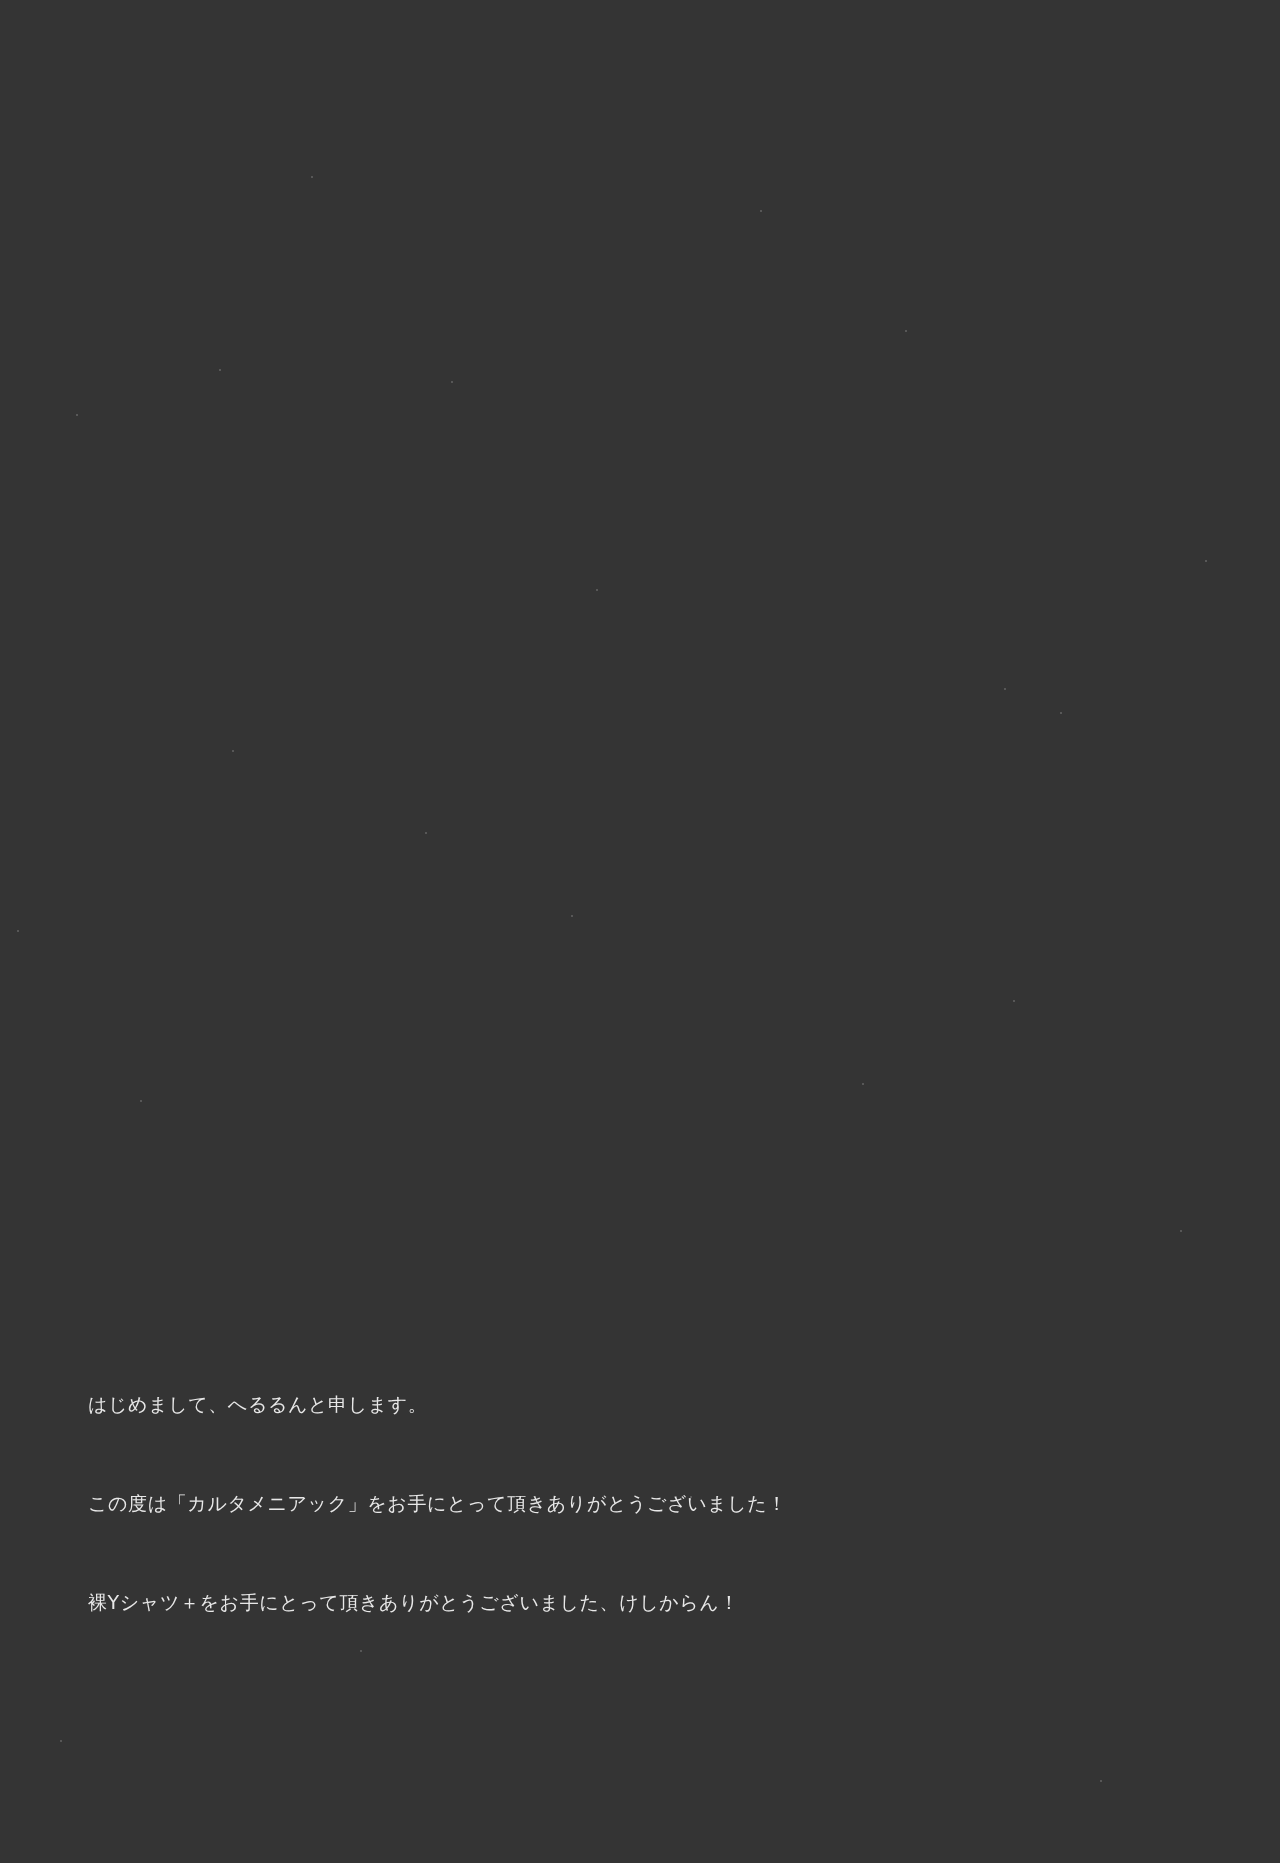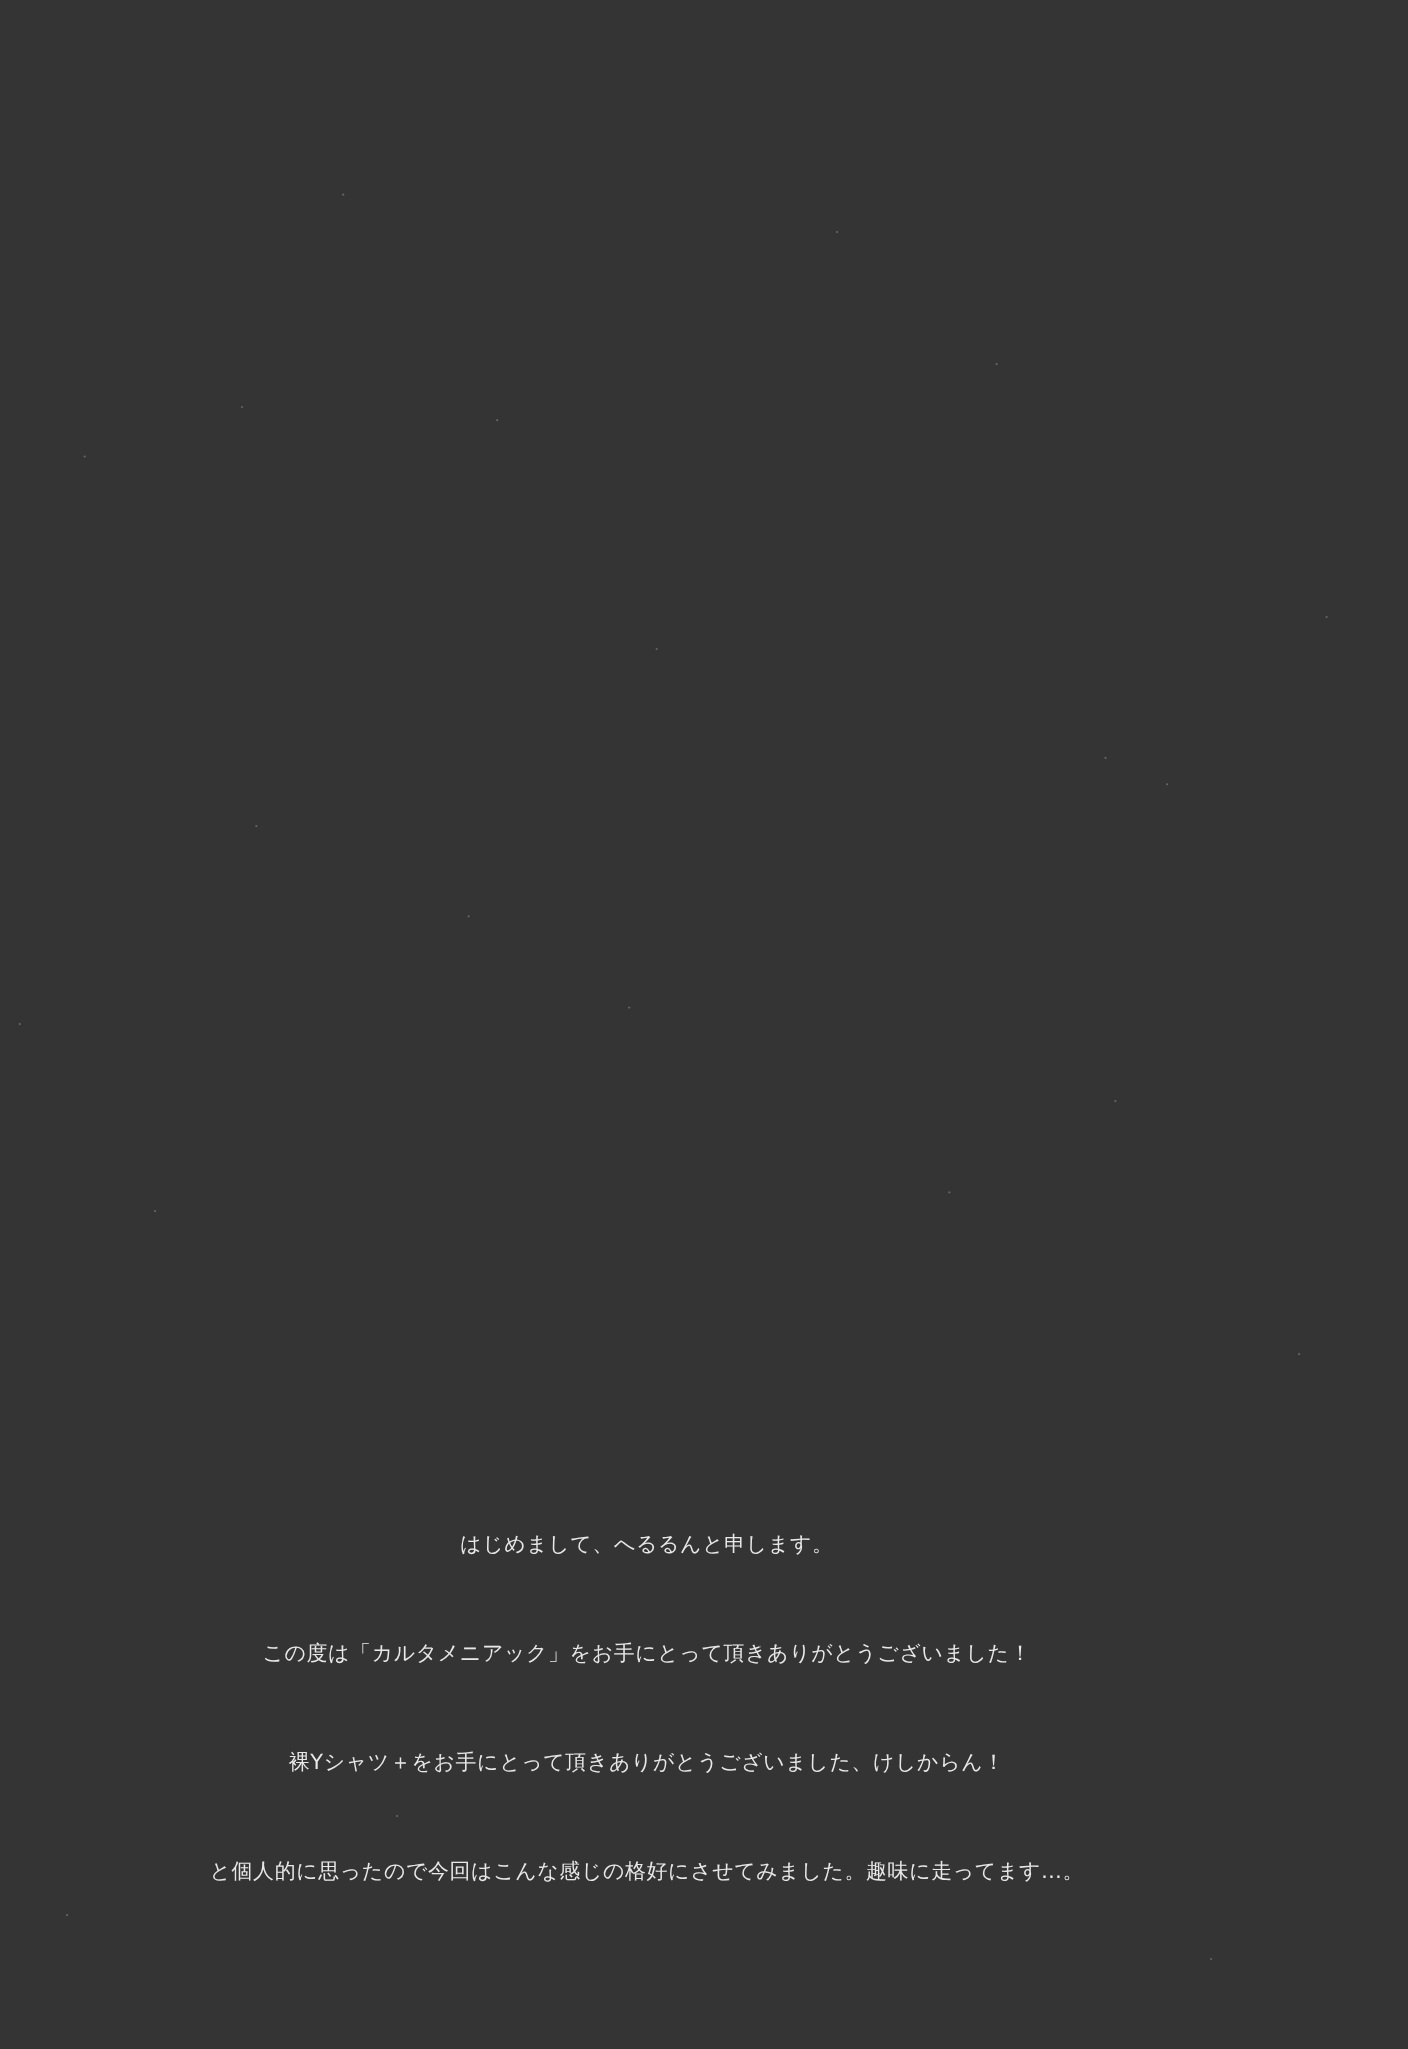--- a/index.html
+++ b/index.html
@@ -40,21 +40,20 @@
     width: 1000px;
     color: #e8e8e8;
     font-family: "DejaVu Sans", "Liberation Sans", sans-serif;
     font-size: 19px;
     line-height: 33px;
     letter-spacing: 0.6px;
     white-space: pre-wrap;
   }
   .para {
     margin: 0;
-    text-align: center;
   }
 </style>
 </head>
 <body>
 
 <div id="page">
 
   <div id="speckles">
     <div class="speck" style="left:311px; top:176px;"></div>
     <div class="speck" style="left:219px; top:369px;"></div>
@@ -77,21 +76,20 @@
     <div class="speck" style="left:760px; top:210px;"></div>
     <div class="speck" style="left:360px; top:1650px;"></div>
     <div class="speck" style="left:1100px;top:1780px;"></div>
     <div class="speck" style="left:60px;  top:1740px;"></div>
   </div>
 
   <div id="afterword">
     <p class="para">はじめまして、へるるんと申します。</p>
     <p class="para">この度は「カルタメニアック」をお手にとって頂きありがとうございました！</p>
     <p class="para">裸Yシャツ＋をお手にとって頂きありがとうございました、けしからん！</p>
-    <p class="para">と個人的に思ったので今回はこんな感じの格好にさせてみました。趣味に走ってます…。</p>
     
 
     
 
     
     
 
     
 
     

